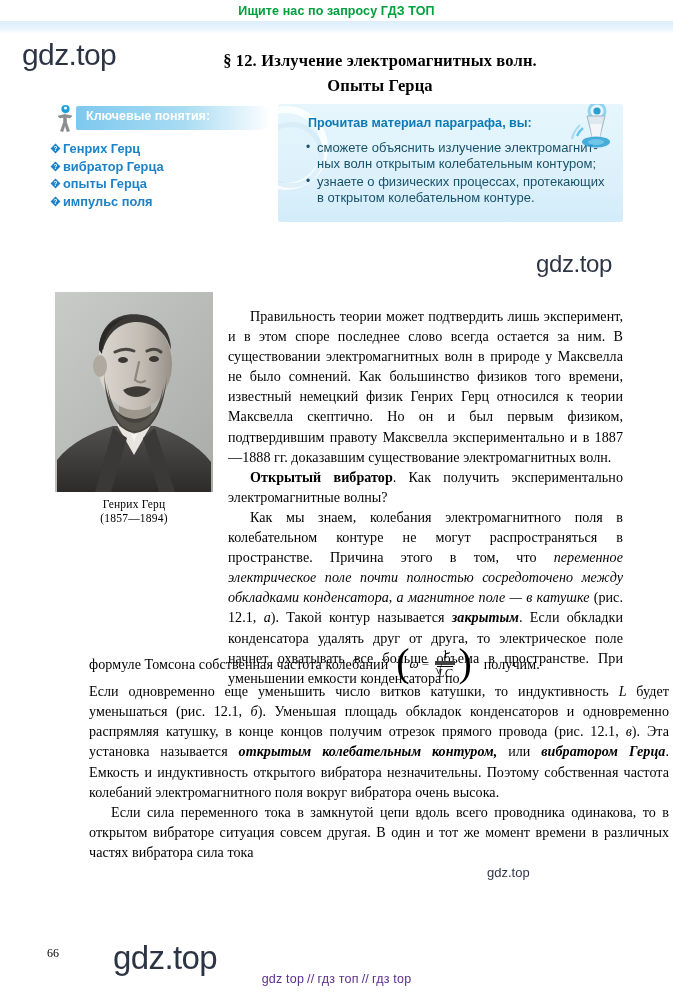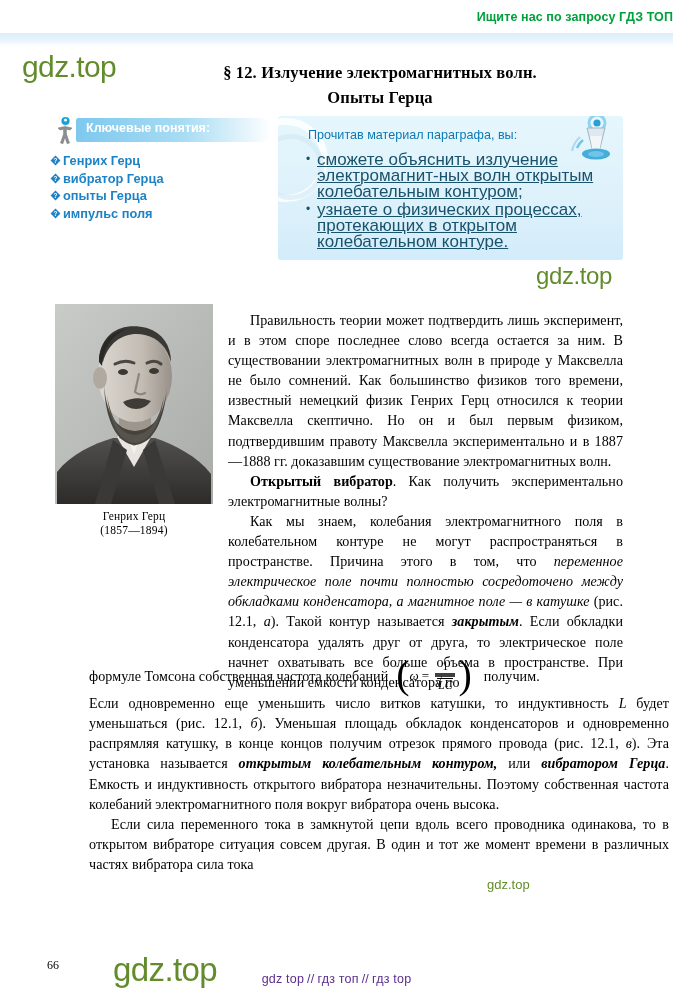--- a/index.html
+++ b/index.html
@@ -10,24 +10,24 @@
     width: 673px;
     height: 1003px;
     background: #ffffff;
     font-family: "Liberation Serif", serif;
     position: relative;
     overflow: hidden;
   }
 
   
   .promo-bar {
-    height: 33px;
+    height: 21px;
     display: flex;
     align-items: center;
-    justify-content: flex-end;
+    justify-content: center;
     background: #ffffff;
   }
   .promo-text {
     color: #00a03c;
     font-family: "Liberation Sans", sans-serif;
     font-size: 12.5px;
     font-weight: 600;
     letter-spacing: .1px;
   }
   .blue-strip {
@@ -39,21 +39,21 @@
   .page {
     position: relative;
     width: 673px;
     height: 910px;
   }
 
   
   .wm {
     position: absolute;
     font-family: "Liberation Sans", sans-serif;
-    color: #4d7c0f;
+    color: #0f172a;
     opacity: .88;
     white-space: nowrap;
     pointer-events: none;
     z-index: 6;
   }
   .wm-1 { left: 22px;  top: 4px;   font-size: 30px; letter-spacing: -.6px; }
   .wm-2 { left: 536px; top: 216px; font-size: 24px; letter-spacing: -.4px; }
   .wm-3 { left: 487px; top: 831px; font-size: 13px; }
   .wm-4 { left: 113px; top: 905px; font-size: 33px; letter-spacing: -.6px; }
 
@@ -168,21 +168,21 @@
     width: 56px;
     height: 56px;
     border: 5px solid #cfe8f5;
     border-radius: 50%;
     opacity: .6;
   }
   .goals-head {
     position: relative;
     margin: 12px 0 0 30px;
     font-family: "Liberation Sans", sans-serif;
-    font-weight: normal;
+    font-weight: bold;
     font-size: 12.6px;
     color: #0d7ab5;
     z-index: 2;
   }
   .antenna-icon {
     position: absolute;
     right: 8px;
     top: -2px;
     width: 54px;
     height: 54px;
@@ -192,25 +192,24 @@
     position: relative;
     margin: 10px 14px 10px 28px;
     padding: 0;
     list-style: none;
     z-index: 2;
   }
   .goals-list li {
     position: relative;
     padding-left: 11px;
     font-family: "Liberation Sans", sans-serif;
-    font-size: 17px;
+    font-size: 13px;
     color: #18526b;
     line-height: 16px;
     margin-bottom: 2px;
-    text-decoration: underline;
   }
   .goals-list li::before {
     content: "•";
     position: absolute;
     left: 0;
     top: -1px;
     font-size: 12px;
   }
 
   
@@ -233,21 +232,21 @@
     text-align: center;
     font-size: 11.5px;
     line-height: 14px;
     letter-spacing: .2px;
   }
 
   
   .col-text {
     position: absolute;
     left: 228px;
-    top: 264px;
+    top: 272px;
     width: 395px;
     font-size: 14.1px;
     line-height: 20.1px;
     text-align: justify;
     text-justify: inter-word;
     letter-spacing: .05px;
   }
   .full-text {
     position: absolute;
     left: 45px;

